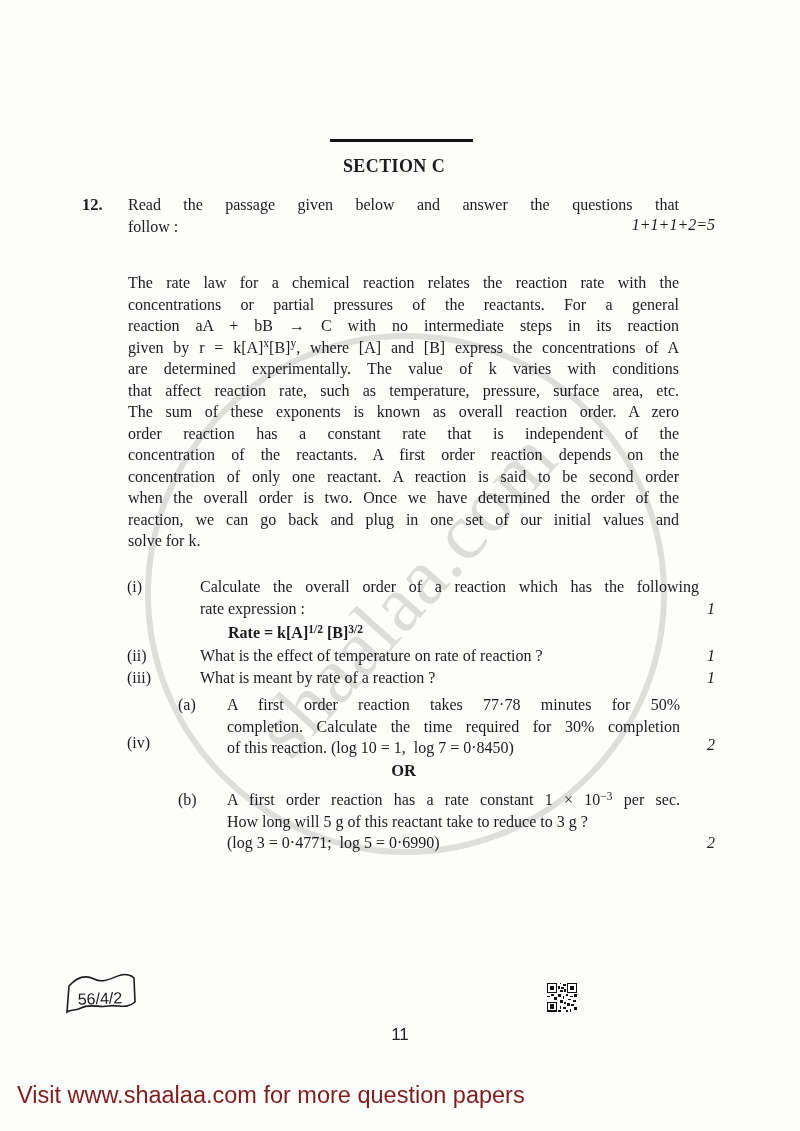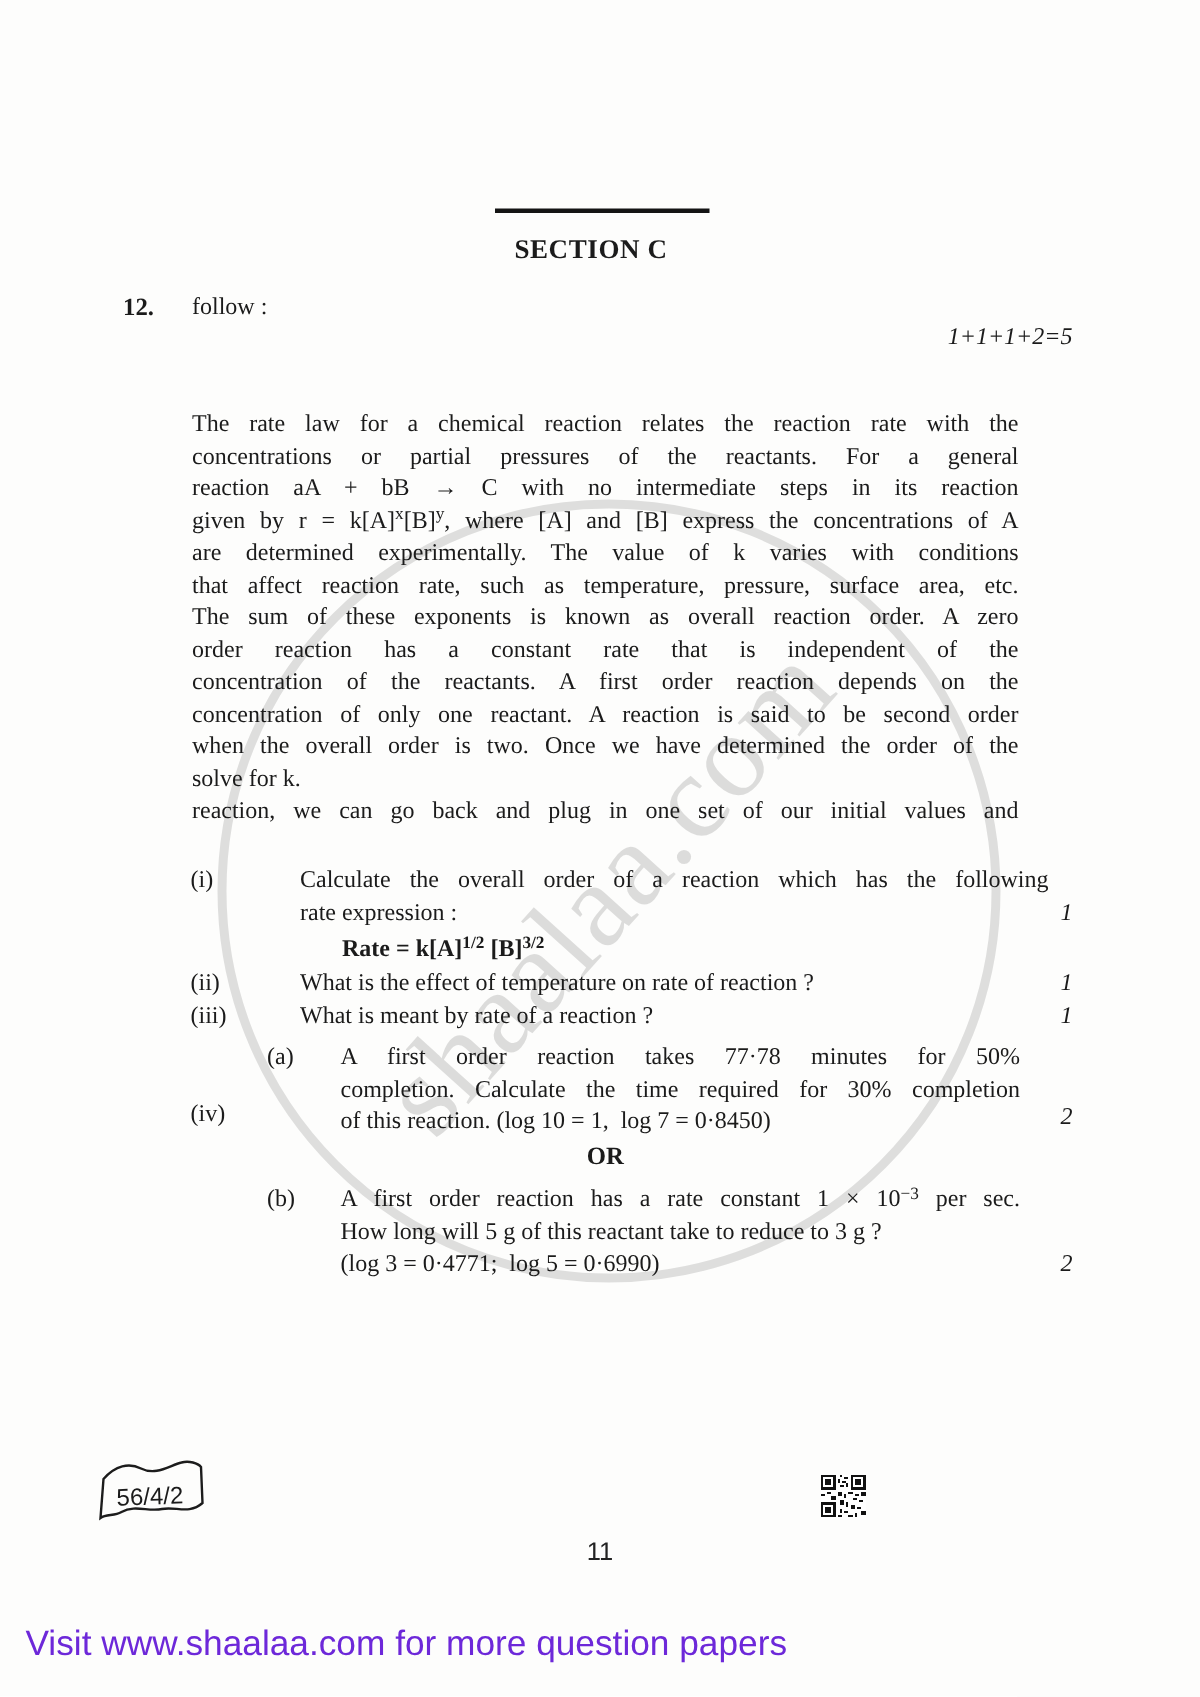--- a/index.html
+++ b/index.html
@@ -50,58 +50,59 @@
     font-family:"Liberation Sans", sans-serif; font-size:16px; color:#1b1b1b;
     transform:rotate(-2deg);
   }
   .pagenum {
     position:absolute; left:0; top:980px; width:800px; text-align:center;
     font-family:"Liberation Sans", sans-serif; font-size:17px; color:#222;margin-top:44px;
   }
   .qr { position:absolute; left:546px; top:983px; }
   .footer {
     position:absolute; left:17px; top:1085px;
-    font-family:"Liberation Sans", sans-serif; font-size:23.5px; color:#6d28d9;
+    font-family:"Liberation Sans", sans-serif; font-size:23.5px; color:#7f1d1d;
     white-space:nowrap;
   }
 </style>
 </head>
 <body>
 
 <div class="page">
 
   <div class="wm-circle">
     <span class="wm-text">shaalaa.com</span>
   </div>
 
   <div class="content bodytxt">
 
     <div class="divider"></div>
     <div class="section-title">SECTION C</div>
 
     <div class="q-num">12.</div>
     <div class="intro">
+      <div class="line j">Read the passage given below and answer the questions that</div>
       <div class="line">follow :</div>
     </div>
     <div class="mark" style="top:214px">1+1+1+2=5</div>
 
     <div class="passage">
       <div class="line j">The rate law for a chemical reaction relates the reaction rate with the</div>
       <div class="line j">concentrations or partial pressures of the reactants. For a general</div>
       <div class="line j">reaction aA + bB → C with no intermediate steps in its reaction</div>
       <div class="line j"><span>given by  r = k[A]</span><span class="sup">x</span><span>[B]</span><span class="sup">y</span><span>, where [A] and [B] express the concentrations of A</span></div>
       <div class="line j">are determined experimentally. The value of k varies with conditions</div>
       <div class="line j">that affect reaction rate, such as temperature, pressure, surface area, etc.</div>
       <div class="line j">The sum of these exponents is known as overall reaction order. A zero</div>
       <div class="line j">order reaction has a constant rate that is independent of the</div>
       <div class="line j">concentration of the reactants. A first order reaction depends on the</div>
       <div class="line j">concentration of only one reactant. A reaction is said to be second order</div>
       <div class="line j">when the overall order is two. Once we have determined the order of the</div>
+      <div class="line j">reaction, we can go back and plug in one set of our initial values and</div>
       <div class="line">solve for k.</div>
-      <div class="line j">reaction, we can go back and plug in one set of our initial values and</div>
     </div>
 
     <div class="sublabel" style="top:576px">(i)</div>
     <div class="subtext" style="top:576px">
       <div class="line j">Calculate the overall order of a reaction which has the following</div>
       <div class="line">rate expression :</div>
     </div>
     <div class="mark" style="top:598px">1</div>
     <div class="expr"><span>Rate = k[A]</span><span class="sup">1/2</span><span> [B]</span><span class="sup">3/2</span></div>
 

